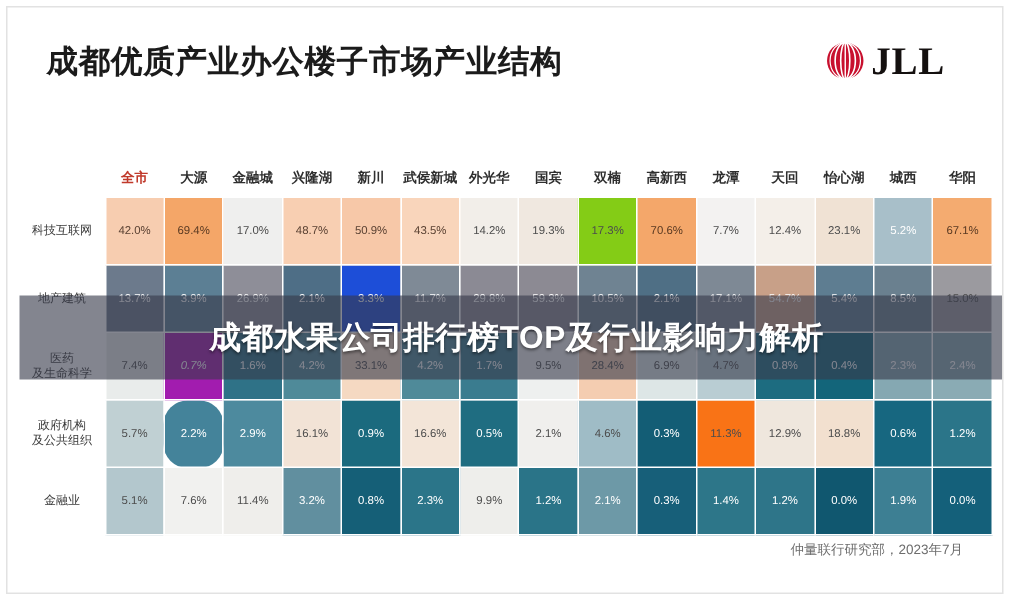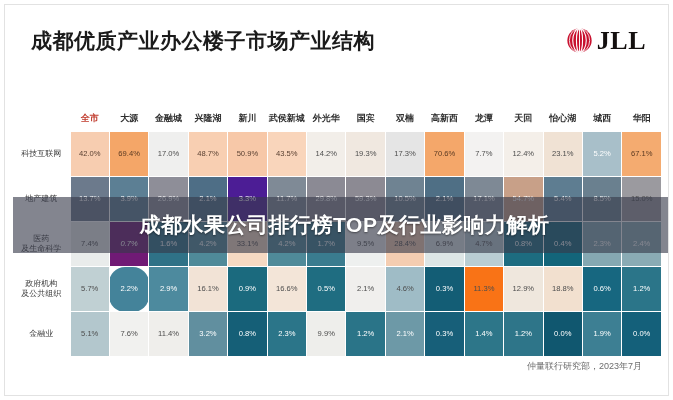--- a/index.html
+++ b/index.html
@@ -19,21 +19,21 @@
   
   .header{
     position:absolute;left:0;top:0;width:100%;height:72px;
   }
   .title{
     position:absolute;left:26px;top:22px;
     font-size:21px;font-weight:bold;color:#1b1b1b;
     letter-spacing:0.5px;white-space:nowrap;
   }
   .logo{
-    position:absolute;right:22px;top:22px;
+    position:absolute;right:38px;top:22px;
     display:flex;align-items:center;gap:4px;
   }
   .logo-mark{width:27px;height:27px;display:block;}
   .logo-text{
     font-family:"Liberation Serif","DejaVu Serif",serif;
     font-size:26px;font-weight:bold;color:#14100f;line-height:26px;
     letter-spacing:0.5px;
   }
   
   .table-wrap{
@@ -140,50 +140,50 @@
           <tr>
             <th class="rowlab">科技互联网</th>
             <td style="background: rgb(247, 205, 176); color: rgb(90, 65, 50);">42.0%</td>
             <td style="background: rgb(244, 166, 104); color: rgb(90, 58, 34);">69.4%</td>
             <td style="background: rgb(239, 239, 238); color: rgb(77, 77, 77);">17.0%</td>
             <td style="background: rgb(248, 207, 178); color: rgb(90, 65, 50);">48.7%</td>
             <td style="background: rgb(247, 200, 168); color: rgb(90, 65, 50);">50.9%</td>
             <td style="background: rgb(249, 213, 187); color: rgb(90, 65, 50);">43.5%</td>
             <td style="background: rgb(242, 238, 233); color: rgb(77, 77, 77);">14.2%</td>
             <td style="background: rgb(240, 232, 224); color: rgb(77, 77, 77);">19.3%</td>
-            <td style="background: #e5e5e5; color: rgb(77, 77, 77);">17.3%</td>
+            <td style="background: #84cc16; color: rgb(77, 77, 77);">17.3%</td>
             <td style="background: rgb(244, 167, 106); color: rgb(90, 58, 34);">70.6%</td>
             <td style="background: rgb(243, 242, 241); color: rgb(77, 77, 77);">7.7%</td>
             <td style="background: rgb(244, 239, 233); color: rgb(77, 77, 77);">12.4%</td>
             <td style="background: rgb(240, 226, 212); color: rgb(77, 77, 77);">23.1%</td>
             <td style="background: rgb(168, 191, 201); color: rgb(255, 255, 255);">5.2%</td>
             <td style="background: rgb(244, 171, 112); color: rgb(90, 58, 34);">67.1%</td>
           </tr>
           <tr>
             <th class="rowlab">地产建筑</th>
             <td style="background: rgb(108, 122, 140); color: rgb(255, 255, 255);">13.7%</td>
             <td style="background: rgb(92, 127, 148); color: rgb(255, 255, 255);">3.9%</td>
             <td style="background: rgb(142, 142, 152); color: rgb(255, 255, 255);">26.9%</td>
             <td style="background: rgb(78, 110, 134); color: rgb(255, 255, 255);">2.1%</td>
-            <td style="background: #4c1d95; color: rgb(255, 255, 255); text-align: center;">3.3%</td>
+            <td style="background: #1d4ed8; color: rgb(255, 255, 255); text-align: center;">3.3%</td>
             <td style="background: rgb(127, 138, 150); color: rgb(255, 255, 255);">11.7%</td>
             <td style="background: rgb(139, 138, 148); color: rgb(255, 255, 255);">29.8%</td>
             <td style="background: rgb(140, 138, 147); color: rgb(255, 255, 255);">59.3%</td>
             <td style="background: rgb(111, 131, 146); color: rgb(255, 255, 255);">10.5%</td>
             <td style="background: rgb(79, 111, 133); color: rgb(255, 255, 255);">2.1%</td>
             <td style="background: rgb(126, 137, 149); color: rgb(255, 255, 255);">17.1%</td>
             <td style="background: rgb(200, 160, 136); color: rgb(255, 255, 255);">54.7%</td>
             <td style="background: rgb(94, 125, 145); color: rgb(255, 255, 255);">5.4%</td>
             <td style="background: rgb(106, 128, 143); color: rgb(255, 255, 255);">8.5%</td>
             <td style="background: rgb(155, 154, 159); color: rgb(77, 77, 77);">15.0%</td>
           </tr>
           <tr>
             <th class="rowlab">医药<br>及生命科学</th>
             <td style="background: rgb(233, 236, 235); color: rgb(77, 77, 77);">7.4%</td>
-            <td style="background: #701a75; color: rgb(255, 255, 255); font-style: italic;">0.7%</td>
+            <td style="background: #a21caf; color: rgb(255, 255, 255); font-style: italic;">0.7%</td>
             <td style="background: rgb(47, 114, 135); color: rgb(255, 255, 255);">1.6%</td>
             <td style="background: rgb(79, 138, 153); color: rgb(255, 255, 255);">4.2%</td>
             <td style="background: rgb(245, 217, 194); color: rgb(77, 77, 77);">33.1%</td>
             <td style="background: rgb(79, 138, 153); color: rgb(255, 255, 255);">4.2%</td>
             <td style="background: rgb(58, 124, 143); color: rgb(255, 255, 255);">1.7%</td>
             <td style="background: rgb(238, 240, 239); color: rgb(77, 77, 77);">9.5%</td>
             <td style="background: rgb(244, 205, 177); color: rgb(77, 77, 77);">28.4%</td>
             <td style="background: rgb(221, 230, 230); color: rgb(77, 77, 77);">6.9%</td>
             <td style="background: rgb(185, 205, 211); color: rgb(77, 77, 77);">4.7%</td>
             <td style="background: rgb(29, 108, 128); color: rgb(255, 255, 255);">0.8%</td>

